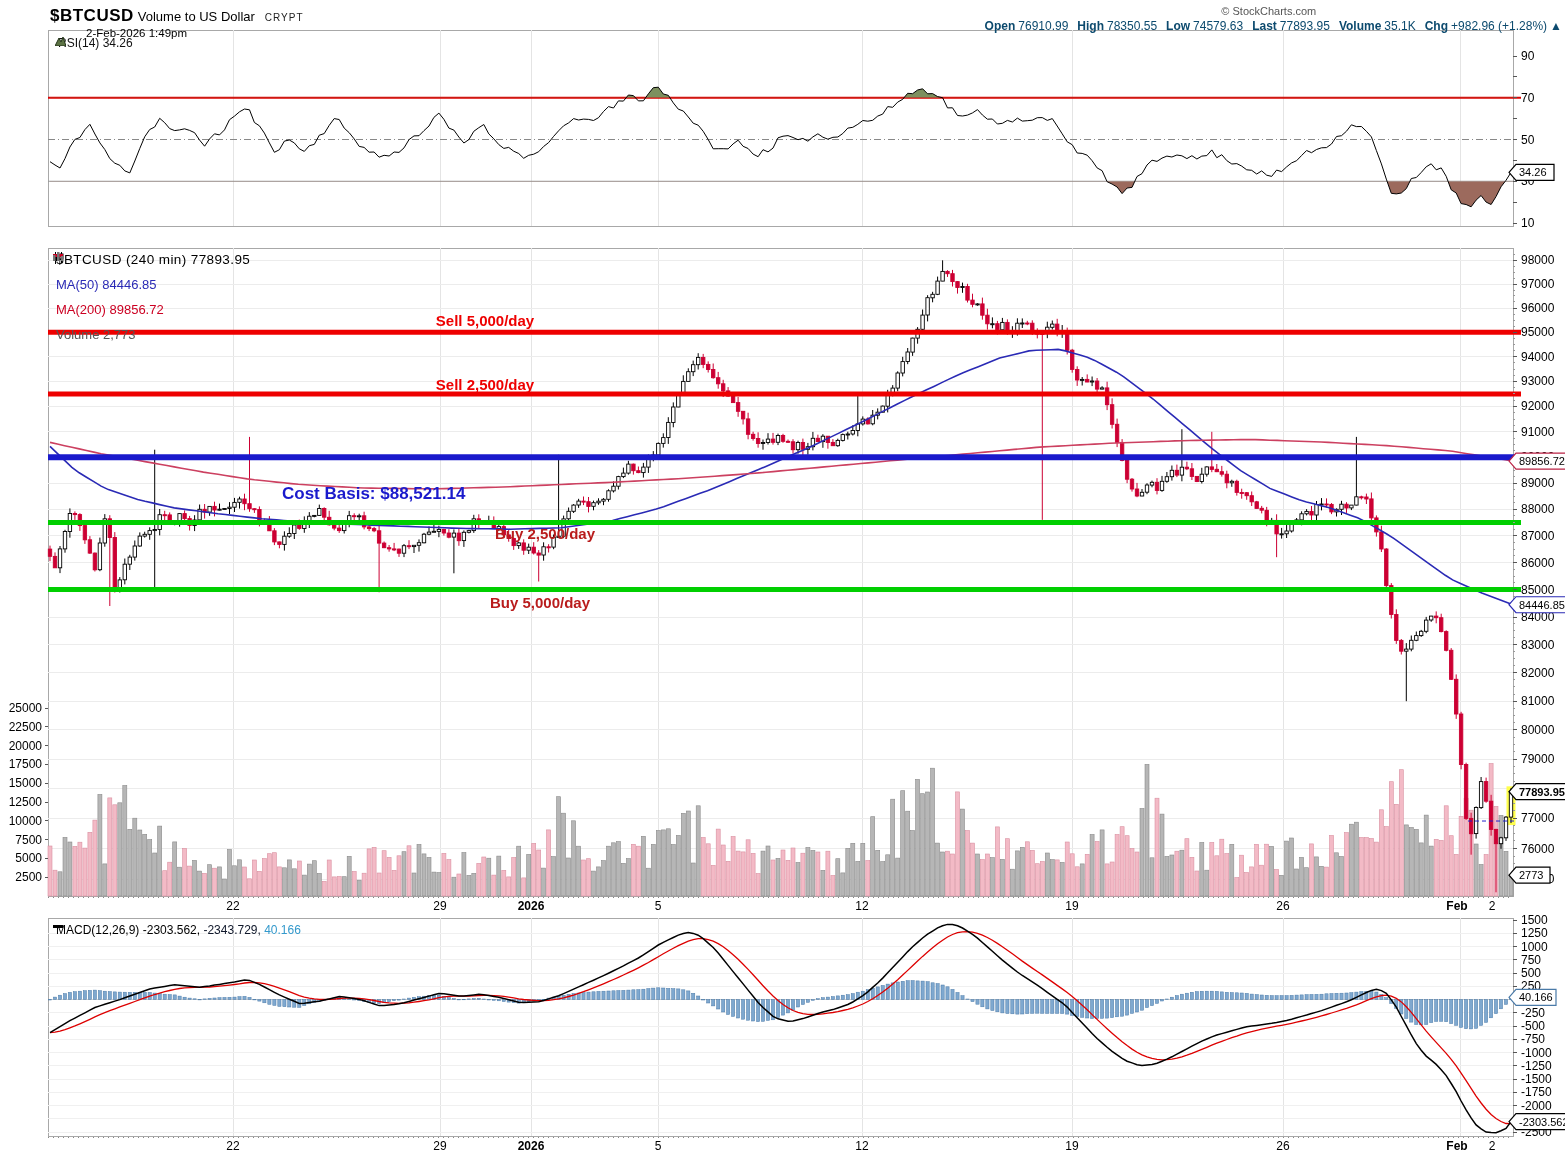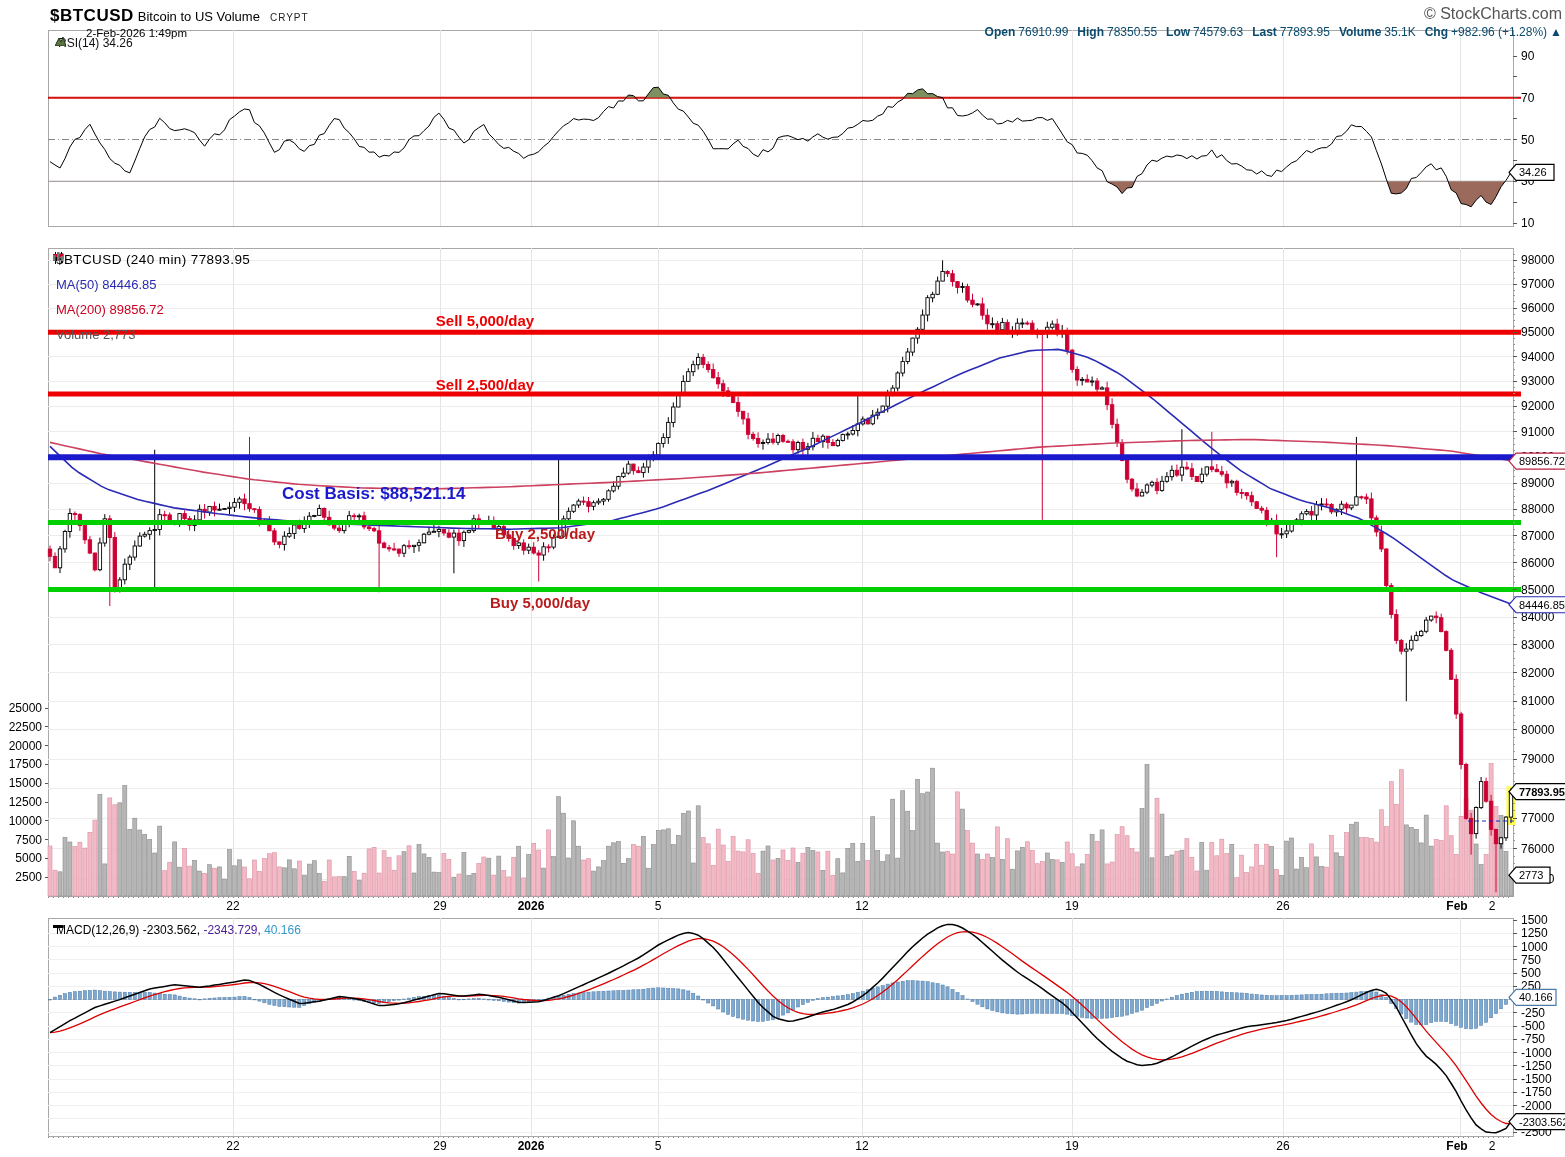--- a/index.html
+++ b/index.html
@@ -5,21 +5,21 @@
   html,body{margin:0;padding:0;background:#fff;}
   body{width:1565px;height:1157px;overflow:hidden;font-family:"Liberation Sans",sans-serif;}
   .stage{position:relative;width:1565px;height:1157px;background:#fff;}
   svg{position:absolute;left:0;top:0;}
   svg text{font-family:"Liberation Sans",sans-serif;fill:#000;}
   .ov{position:absolute;white-space:nowrap;}
   .sym{font-size:17px;font-weight:bold;letter-spacing:.5px;}
   .nm{font-size:13px;margin-left:4px;}
   .exch{font-size:10px;margin-left:10px;letter-spacing:1px;color:#222;}
   .dt{font-size:11.5px;margin-top:1px;padding-left:36px;}
-  .copy{font-size:16px;color:#555;text-align:right;}
+  .copy{font-size:11px;color:#555;text-align:center;}
   .quote{font-size:12px;text-align:right;margin-top:2px;color:#0c4a6e;}
   .quote b{margin-left:9px;}
   .quote .v{margin-left:3px;}
   .legend1{font-size:13.5px;color:#000;letter-spacing:.4px;}
   .legend-sm{font-size:13px;margin-top:10px;}
   .l-ma50{color:#2a2ab5;}
   .l-ma200{color:#cc0022;}
   .l-vol{color:#555;}
   .rsi-leg{font-size:12px;color:#111;}
   .macd-leg{font-size:12px;}
@@ -1521,21 +1521,21 @@
       <text x="1519" y="795.6388114015476" font-size="11" font-weight="bold">77893.95</text>
       <path d="M1509,875.14704 L1516,867.14704 H1550 V883.14704 H1516 Z" fill="#fff" stroke="#000" stroke-width="1.2"></path>
       <text x="1519" y="879.14704" font-size="11">2773</text>
       <path d="M1509,997.371202 L1516,989.371202 H1556 V1005.371202 H1516 Z" fill="#fff" stroke="#4a7aa8" stroke-width="1.2"></path>
       <text x="1519" y="1001.371202" font-size="11">40.166</text>
       <path d="M1509,1121.588786 L1516,1113.588786 H1574 V1129.588786 H1516 Z" fill="#fff" stroke="#000" stroke-width="1.2"></path>
       <text x="1519" y="1125.588786" font-size="11">-2303.562</text>
     </svg>
 
 <div class="ov" style="left:50px;top:6px;">
-  <span class="sym">$BTCUSD</span><span class="nm">Bitcoin to US Volume</span><span class="exch">CRYPT</span>
+  <span class="sym">$BTCUSD</span><span class="nm">Volume to US Dollar</span><span class="exch">CRYPT</span>
   <div class="dt">2-Feb-2026 1:49pm</div>
 </div>
 <div class="ov" style="right:3px;top:5px;">
   <div class="copy">© StockCharts.com</div>
   <div class="quote"><b>Open</b><span class="v">76910.99</span><b>High</b><span class="v">78350.55</span><b>Low</b><span class="v">74579.63</span><b>Last</b><span class="v">77893.95</span><b>Volume</b><span class="v">35.1K</span><b>Chg</b><span class="v">+982.96 (+1.28%)</span><span class="v">▲</span></div>
 </div>
 
 <div class="ov rsi-leg" style="left:55px;top:36px;">
   <span class="icon"><svg width="11" height="10">
           <polygon points="0,10 4,2 6,6 8,1 11,10" fill="#5c7344" stroke="#24351a" stroke-width="1"></polygon>
@@ -1560,21 +1560,21 @@
             <rect x="4" y="0" width="2.5" height="9" fill="#777"></rect>
             <rect x="8" y="4" width="2.5" height="5" fill="#777"></rect>
           </svg></span><span>Volume 2,773</span></div>
 </div>
 
 <div class="ov macd-leg" style="left:53px;top:923px;">
   <span class="icon"><svg width="10" height="7">
           <rect x="0" y="2" width="10" height="3" fill="#000"></rect>
         </svg></span><span>MACD(12,26,9)</span>
   <span>-2303.562,</span>
-  <span style="color:#4c1d95">-2343.729,</span>
+  <span style="color:#0f172a">-2343.729,</span>
   <span style="color:#3399cc">40.166</span>
 </div>
 
 <div class="ann ann-red ctr" style="left:485px;top:312px;">Sell 5,000/day</div>
 <div class="ann ann-red ctr" style="left:485px;top:376px;">Sell 2,500/day</div>
 <div class="ann ann-blue" style="left:282px;top:484px;">Cost Basis: $88,521.14</div>
 <div class="ann ann-green ctr" style="left:545px;top:525px;">Buy 2,500/day</div>
 <div class="ann ann-green ctr" style="left:540px;top:594px;">Buy 5,000/day</div>
 
 </div>

